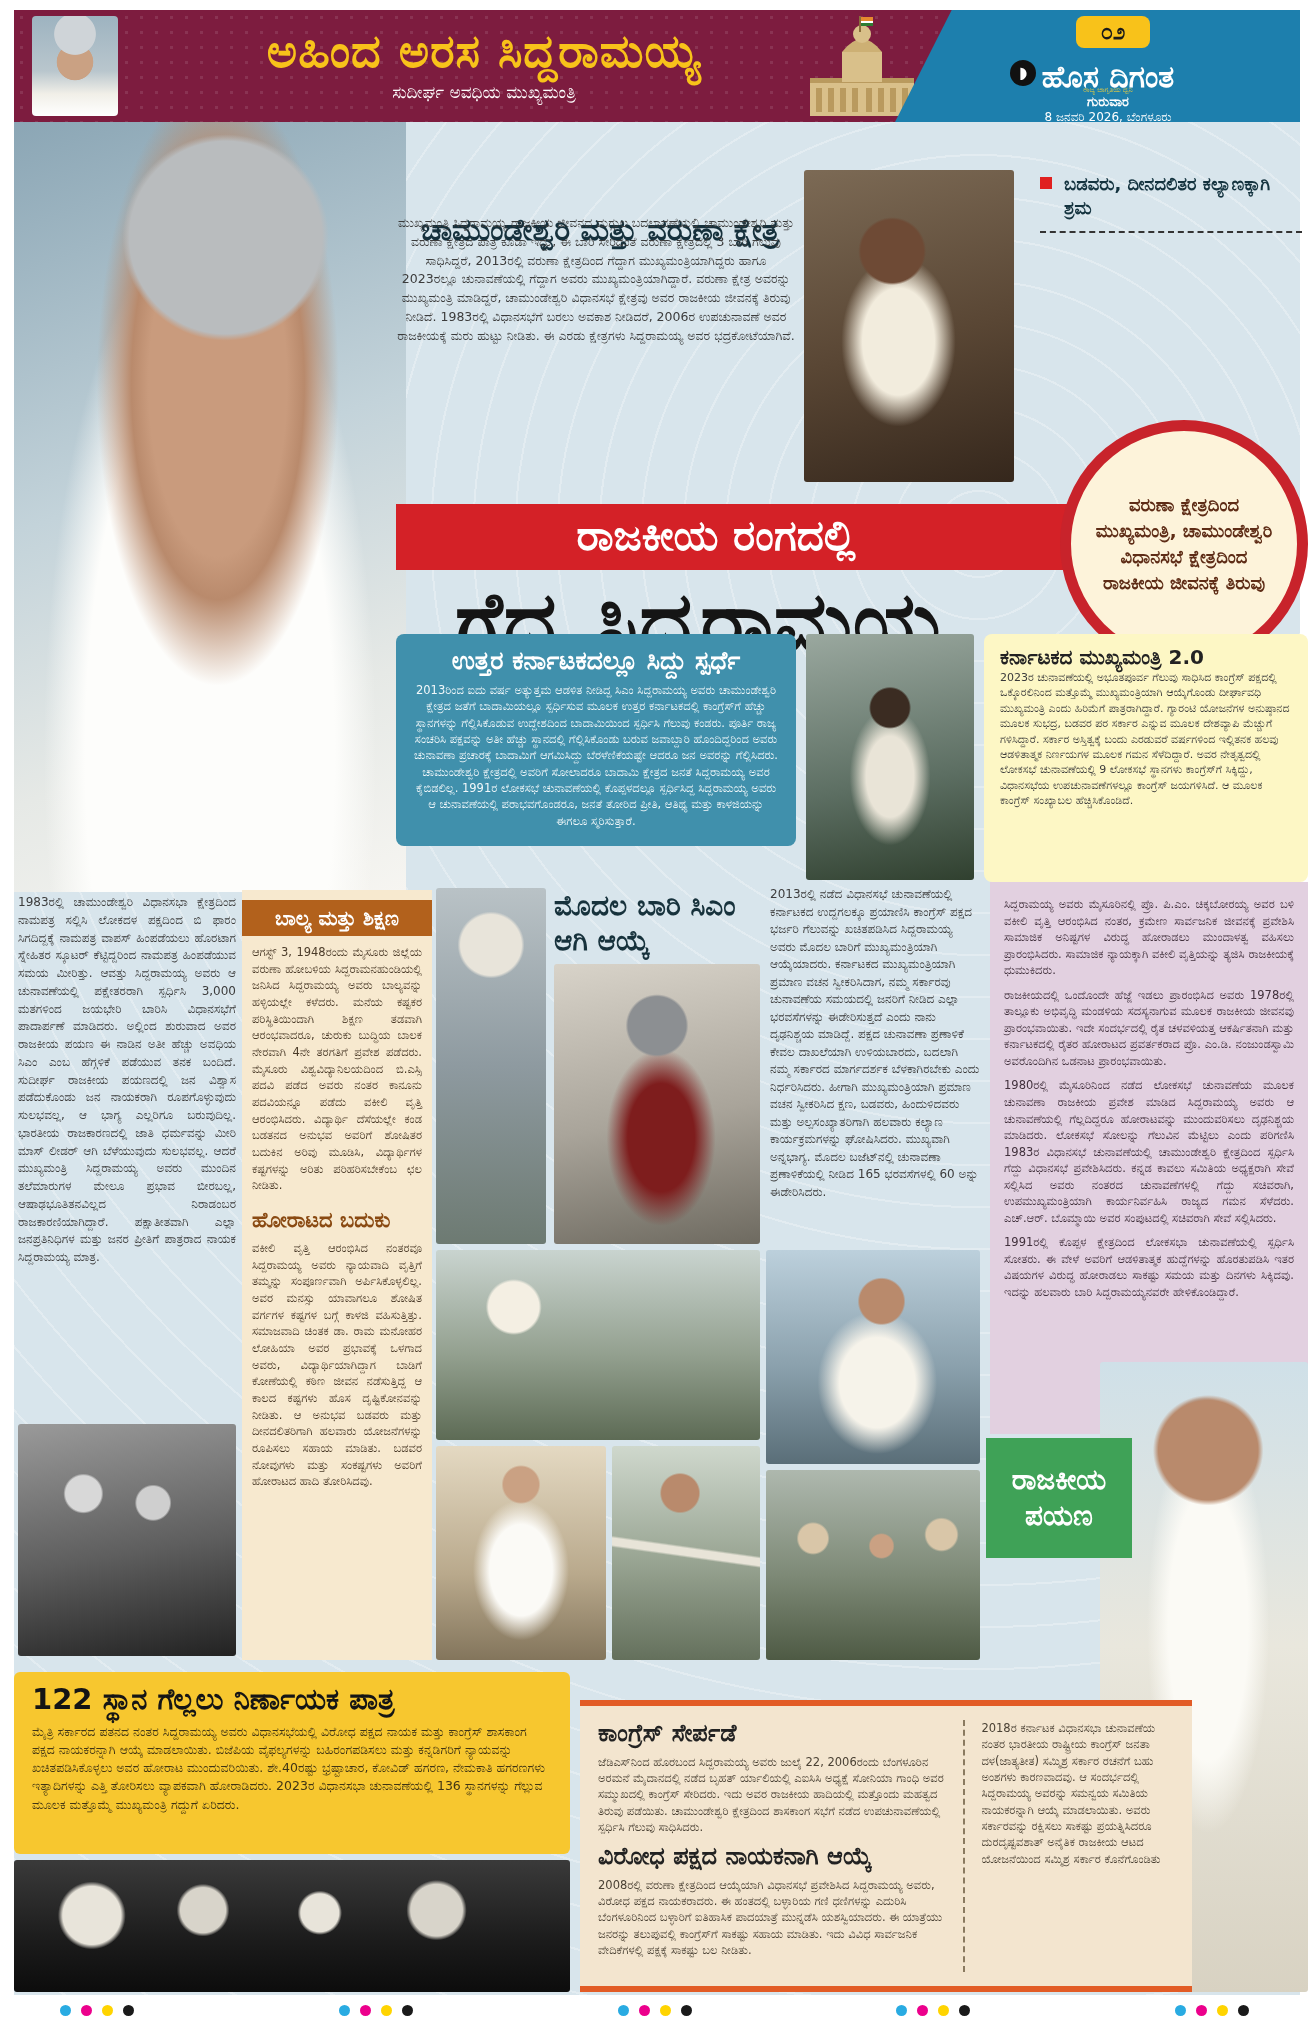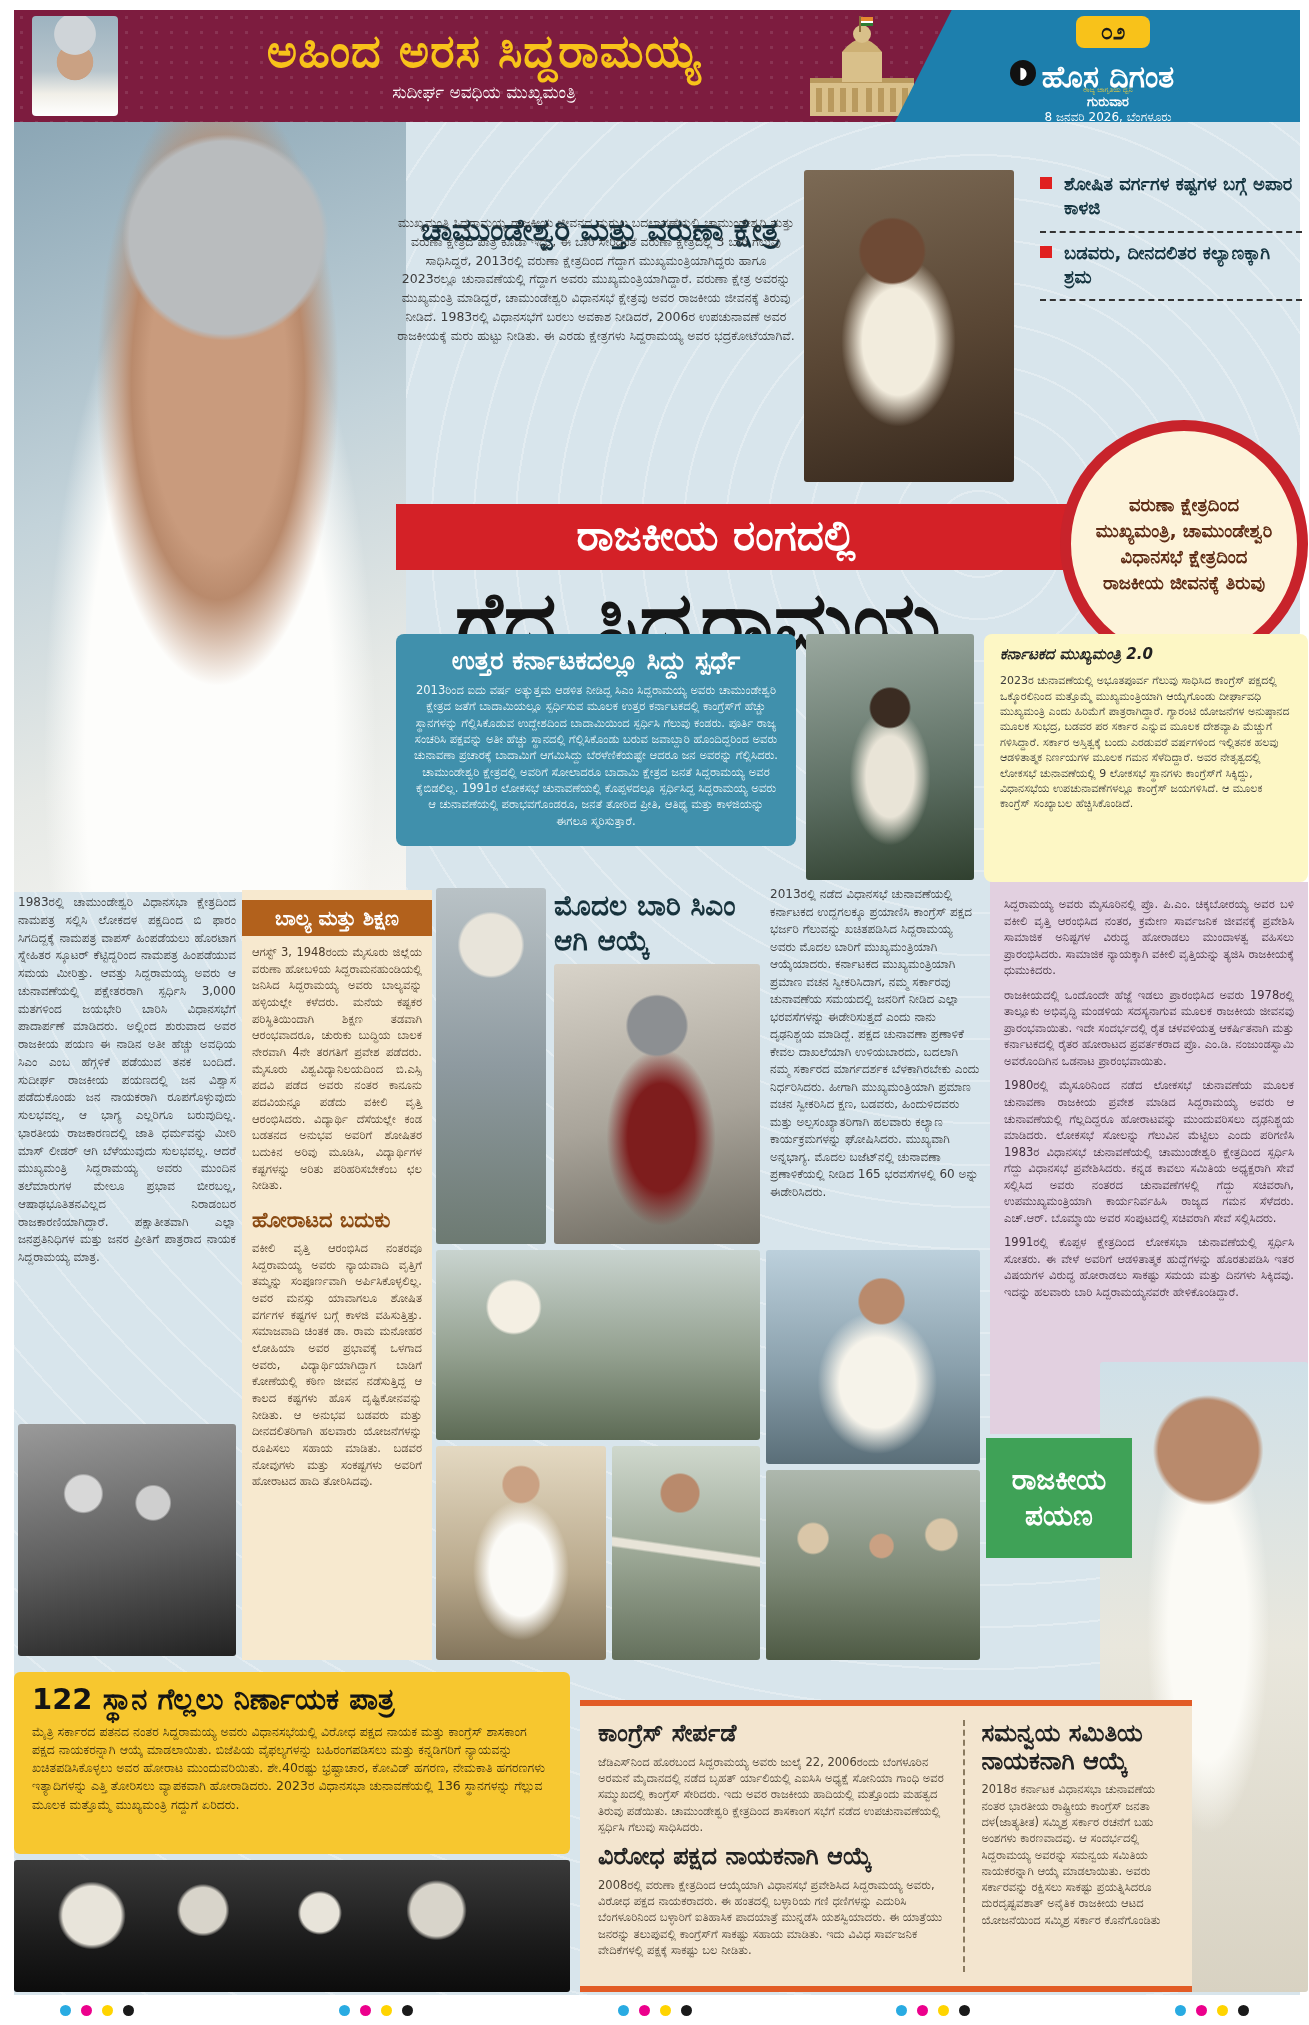--- a/index.html
+++ b/index.html
@@ -76,21 +76,21 @@
   #big-headline { position:absolute; left:340px; top:452px; width:700px; text-align:center;
     color:#151515; font-size:82px; font-weight:bold; letter-spacing:1px; }
 
   
   #north-box { position:absolute; left:382px; top:512px; width:400px; height:212px; background:#4090ac;
     border-radius:8px; padding:12px 16px; }
   #north-box h3 { color:#ffffff; font-size:25px; font-weight:bold; text-align:center; margin-bottom:6px; }
   #north-box p { color:#f2f8fa; font-size:11.5px; line-height:1.42; text-align:center; }
   #cm2-box { position:absolute; left:970px; top:512px; width:324px; height:248px; background:#fdf7c5;
     border-radius:8px; padding:12px 16px; }
-  #cm2-box h3 { color:#222; font-size:15px; font-weight:bold; line-height:1.15; margin-bottom:10px;font-style:italic; }
+  #cm2-box h3 { color:#222; font-size:20px; font-weight:bold; line-height:1.15; margin-bottom:1px; }
   #cm2-box p { color:#3a3a3a; font-size:11px; line-height:1.4; }
 
   
   #col1-body { position:absolute; left:4px; top:772px; width:218px; text-align:justify;
     color:#3c3c3c; font-size:12px; line-height:1.48; }
   #col1-photo { left:4px; top:1302px; width:218px; height:232px;
     background:
       radial-gradient(circle at 30% 30%, #d8d8d8 0 8%, transparent 9%),
       radial-gradient(circle at 62% 34%, #cfcfcf 0 8%, transparent 9%),
       linear-gradient(170deg, #9a9a9a 0%, #5e5e5e 55%, #222 100%); }
@@ -226,24 +226,20 @@
 
     <div id="main-portrait" class="photo"></div>
 
     <div id="lead-heading">ಚಾಮುಂಡೇಶ್ವರಿ ಮತ್ತು ವರುಣಾ ಕ್ಷೇತ್ರ</div>
     <div id="lead-body">ಮುಖ್ಯಮಂತ್ರಿ ಸಿದ್ದರಾಮಯ್ಯ ರಾಜಕೀಯ ಜೀವನದ ಮಗ್ಗುಲ ಬದಲಾವಣೆಯಲ್ಲಿ ಚಾಮುಂಡೇಶ್ವರಿ ಮತ್ತು ವರುಣಾ ಕ್ಷೇತ್ರದ ಪಾತ್ರ ಕೂಡಾ ಇದ್ದು, ಈ ಬಾರಿ ಸೇರಿದಂತೆ ವರುಣಾ ಕ್ಷೇತ್ರದಲ್ಲಿ 3 ಬಾರಿ ಗೆಲುವು ಸಾಧಿಸಿದ್ದರೆ, 2013ರಲ್ಲಿ ವರುಣಾ ಕ್ಷೇತ್ರದಿಂದ ಗೆದ್ದಾಗ ಮುಖ್ಯಮಂತ್ರಿಯಾಗಿದ್ದರು ಹಾಗೂ 2023ರಲ್ಲೂ ಚುನಾವಣೆಯಲ್ಲಿ ಗೆದ್ದಾಗ ಅವರು ಮುಖ್ಯಮಂತ್ರಿಯಾಗಿದ್ದಾರೆ. ವರುಣಾ ಕ್ಷೇತ್ರ ಅವರನ್ನು ಮುಖ್ಯಮಂತ್ರಿ ಮಾಡಿದ್ದರೆ, ಚಾಮುಂಡೇಶ್ವರಿ ವಿಧಾನಸಭೆ ಕ್ಷೇತ್ರವು ಅವರ ರಾಜಕೀಯ ಜೀವನಕ್ಕೆ ತಿರುವು ನೀಡಿದೆ. 1983ರಲ್ಲಿ ವಿಧಾನಸಭೆಗೆ ಬರಲು ಅವಕಾಶ ನೀಡಿದರೆ, 2006ರ ಉಪಚುನಾವಣೆ ಅವರ ರಾಜಕೀಯಕ್ಕೆ ಮರು ಹುಟ್ಟು ನೀಡಿತು. ಈ ಎರಡು ಕ್ಷೇತ್ರಗಳು ಸಿದ್ದರಾಮಯ್ಯ ಅವರ ಭದ್ರಕೋಟೆಯಾಗಿವೆ.</div>
     <div id="desk-photo" class="photo"></div>
 
     <div id="bullets">
       <div class="bullet">
         <span class="sq"></span>
-        <span>ಶೋಷಿತ ವರ್ಗಗಳ ಕಷ್ಟಗಳ ಬಗ್ಗೆ ಅಪಾರ ಕಾಳಜಿ</span>
-      </div>
-      <div class="bullet">
-        <span class="sq"></span>
         <span>ಬಡವರು, ದೀನದಲಿತರ ಕಲ್ಯಾಣಕ್ಕಾಗಿ ಶ್ರಮ</span>
       </div>
     </div>
 
     <div id="red-tab"></div>
     <div id="circle-note">
       <span>ವರುಣಾ ಕ್ಷೇತ್ರದಿಂದ ಮುಖ್ಯಮಂತ್ರಿ, ಚಾಮುಂಡೇಶ್ವರಿ ವಿಧಾನಸಭೆ ಕ್ಷೇತ್ರದಿಂದ ರಾಜಕೀಯ ಜೀವನಕ್ಕೆ ತಿರುವು</span>
     </div>
 
     <div id="kicker-bar">ರಾಜಕೀಯ ರಂಗದಲ್ಲಿ</div>
@@ -297,21 +293,20 @@
     <div id="leaders-photo" class="photo"></div>
 
     <div id="tanbox">
       <div id="tan-left">
         <h3>ಕಾಂಗ್ರೆಸ್ ಸೇರ್ಪಡೆ</h3>
         <p>ಜೆಡಿಎಸ್‌ನಿಂದ ಹೊರಬಂದ ಸಿದ್ದರಾಮಯ್ಯ ಅವರು ಜುಲೈ 22, 2006ರಂದು ಬೆಂಗಳೂರಿನ ಅರಮನೆ ಮೈದಾನದಲ್ಲಿ ನಡೆದ ಬೃಹತ್ ರ್ಯಾಲಿಯಲ್ಲಿ ಎಐಸಿಸಿ ಅಧ್ಯಕ್ಷೆ ಸೋನಿಯಾ ಗಾಂಧಿ ಅವರ ಸಮ್ಮುಖದಲ್ಲಿ ಕಾಂಗ್ರೆಸ್ ಸೇರಿದರು. ಇದು ಅವರ ರಾಜಕೀಯ ಹಾದಿಯಲ್ಲಿ ಮತ್ತೊಂದು ಮಹತ್ವದ ತಿರುವು ಪಡೆಯಿತು. ಚಾಮುಂಡೇಶ್ವರಿ ಕ್ಷೇತ್ರದಿಂದ ಶಾಸಕಾಂಗ ಸಭೆಗೆ ನಡೆದ ಉಪಚುನಾವಣೆಯಲ್ಲಿ ಸ್ಪರ್ಧಿಸಿ ಗೆಲುವು ಸಾಧಿಸಿದರು.</p>
         <h3>ವಿರೋಧ ಪಕ್ಷದ ನಾಯಕನಾಗಿ ಆಯ್ಕೆ</h3>
         <p>2008ರಲ್ಲಿ ವರುಣಾ ಕ್ಷೇತ್ರದಿಂದ ಆಯ್ಕೆಯಾಗಿ ವಿಧಾನಸಭೆ ಪ್ರವೇಶಿಸಿದ ಸಿದ್ದರಾಮಯ್ಯ ಅವರು, ವಿರೋಧ ಪಕ್ಷದ ನಾಯಕರಾದರು. ಈ ಹಂತದಲ್ಲಿ ಬಳ್ಳಾರಿಯ ಗಣಿ ಧಣಿಗಳನ್ನು ಎದುರಿಸಿ ಬೆಂಗಳೂರಿನಿಂದ ಬಳ್ಳಾರಿಗೆ ಐತಿಹಾಸಿಕ ಪಾದಯಾತ್ರೆ ಮುನ್ನಡೆಸಿ ಯಶಸ್ವಿಯಾದರು. ಈ ಯಾತ್ರೆಯು ಜನರನ್ನು ತಲುಪುವಲ್ಲಿ ಕಾಂಗ್ರೆಸ್‌ಗೆ ಸಾಕಷ್ಟು ಸಹಾಯ ಮಾಡಿತು. ಇದು ವಿವಿಧ ಸಾರ್ವಜನಿಕ ವೇದಿಕೆಗಳಲ್ಲಿ ಪಕ್ಷಕ್ಕೆ ಸಾಕಷ್ಟು ಬಲ ನೀಡಿತು.</p>
       </div>
       <div id="tan-right">
-        <h3>ಸಮನ್ವಯ ಸಮಿತಿಯ ನಾಯಕನಾಗಿ ಆಯ್ಕೆ</h3>
         <p>2018ರ ಕರ್ನಾಟಕ ವಿಧಾನಸಭಾ ಚುನಾವಣೆಯ ನಂತರ ಭಾರತೀಯ ರಾಷ್ಟ್ರೀಯ ಕಾಂಗ್ರೆಸ್ ಜನತಾ ದಳ(ಜಾತ್ಯತೀತ) ಸಮ್ಮಿಶ್ರ ಸರ್ಕಾರ ರಚನೆಗೆ ಬಹು ಅಂಶಗಳು ಕಾರಣವಾದವು. ಆ ಸಂದರ್ಭದಲ್ಲಿ ಸಿದ್ದರಾಮಯ್ಯ ಅವರನ್ನು ಸಮನ್ವಯ ಸಮಿತಿಯ ನಾಯಕರನ್ನಾಗಿ ಆಯ್ಕೆ ಮಾಡಲಾಯಿತು. ಅವರು ಸರ್ಕಾರವನ್ನು ರಕ್ಷಿಸಲು ಸಾಕಷ್ಟು ಪ್ರಯತ್ನಿಸಿದರೂ ದುರದೃಷ್ಟವಶಾತ್ ಅನೈತಿಕ ರಾಜಕೀಯ ಆಟದ ಯೋಜನೆಯಿಂದ ಸಮ್ಮಿಶ್ರ ಸರ್ಕಾರ ಕೊನೆಗೊಂಡಿತು</p>
       </div>
     </div>
   </div>
 
   <div id="dots">
     <div class="dotgrp">
       <span class="dot c"></span>
         <span class="dot m"></span>
         <span class="dot y"></span>

